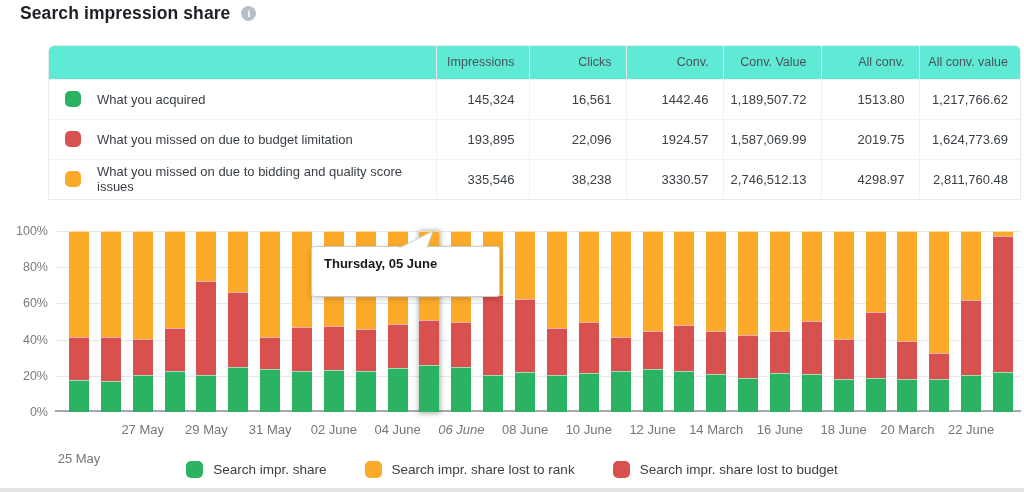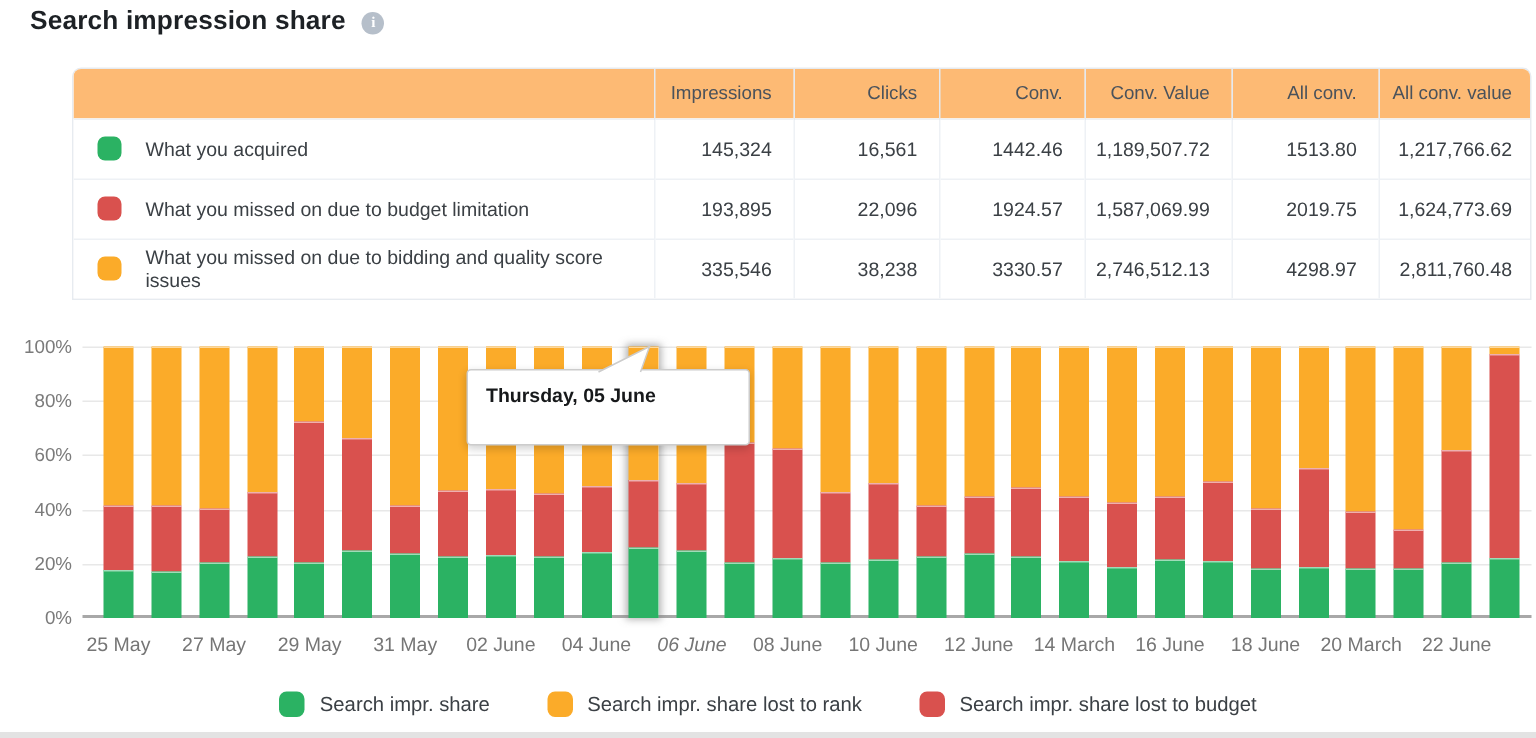--- a/index.html
+++ b/index.html
@@ -1,32 +1,32 @@
 <!DOCTYPE html>
 <html><head>
 <meta charset="utf-8">
 <style>
   * { margin:0; padding:0; box-sizing:border-box; }
   html,body { width:1024px; height:492px; background:#ffffff; overflow:hidden;
     font-family:"Liberation Sans", sans-serif; }
   #canvas { position:absolute; left:0; top:0; width:1024px; height:492px; background:#fff; }
 
   
-  .widget-header { position:absolute; left:20px; top:3px; display:flex; align-items:center; }
+  .widget-header { position:absolute; left:20px; top:3px; display:flex; align-items:flex-start; }
   .widget-title { font-size:17.5px; font-weight:700; color:#1d2125; letter-spacing:.1px; }
   .info-icon { display:inline-flex; align-items:center; justify-content:center;
     width:15px; height:15px; border-radius:50%; background:#b6bfca; color:#fff;
     font-size:10px; font-weight:700; margin-left:11px; margin-top:3px;
     font-family:"Liberation Serif", serif; }
 
   
   .share-table { position:absolute; left:48px; top:45px; width:973px;
     border:1px solid #e7ebf0; border-radius:6px 6px 0 0; overflow:hidden; }
   table { width:100%; border-collapse:collapse; table-layout:fixed; }
-  thead th { background:#fdba74; height:33px; font-size:12.5px; font-weight:400;
+  thead th { background:#5eead4; height:33px; font-size:12.5px; font-weight:400;
     color:#4a525b; text-align:right; padding-right:14px; border-left:1px solid #e4e9ef; }
   thead th:first-child { border-left:none; }
   tbody td { background:#fff; height:40px; font-size:13px; color:#3b4045;
     text-align:right; padding-right:14px; border-top:1px solid #eef1f5;
     border-left:1px solid #eef1f5; }
   tbody td:first-child { border-left:none; text-align:left; padding-left:16px; }
   .row-label-wrap { display:flex; align-items:center; gap:16px; }
   .series-swatch { width:16px; height:16px; border-radius:5px; flex:0 0 16px; }
   .row-label { font-size:13px; color:#3b4045; }
 
@@ -154,21 +154,21 @@
       <div class="gridline" style="top: 108.6px;"></div>
       <div class="gridline" style="top: 72.4px;"></div>
       <div class="gridline" style="top: 36.2px;"></div>
       <div class="gridline" style="top: 0px;"></div>
       <div class="axis-line"></div>
       <div class="bar" style="left: 14px;">
         <div class="seg" style="height: 58.5%; background: rgb(251, 171, 41);"></div>
         <div class="seg" style="height: 24%; background: rgb(217, 81, 78);"></div>
         <div class="seg" style="height: 17.5%; background: rgb(43, 178, 99);"></div>
       </div>
-      <div class="x-label" style="left: -11px;">25 May</div>
+      <div class="x-label" style="left: -11px; margin-top: 29px;">25 May</div>
       <div class="bar" style="left: 45.862px;">
         <div class="seg" style="height: 58.5%; background: rgb(251, 171, 41);"></div>
         <div class="seg" style="height: 24.5%; background: rgb(217, 81, 78);"></div>
         <div class="seg" style="height: 17%; background: rgb(43, 178, 99);"></div>
       </div>
       <div class="bar" style="left: 77.724px;">
         <div class="seg" style="height: 59.5%; background: rgb(251, 171, 41);"></div>
         <div class="seg" style="height: 20%; background: rgb(217, 81, 78);"></div>
         <div class="seg" style="height: 20.5%; background: rgb(43, 178, 99);"></div>
       </div>

